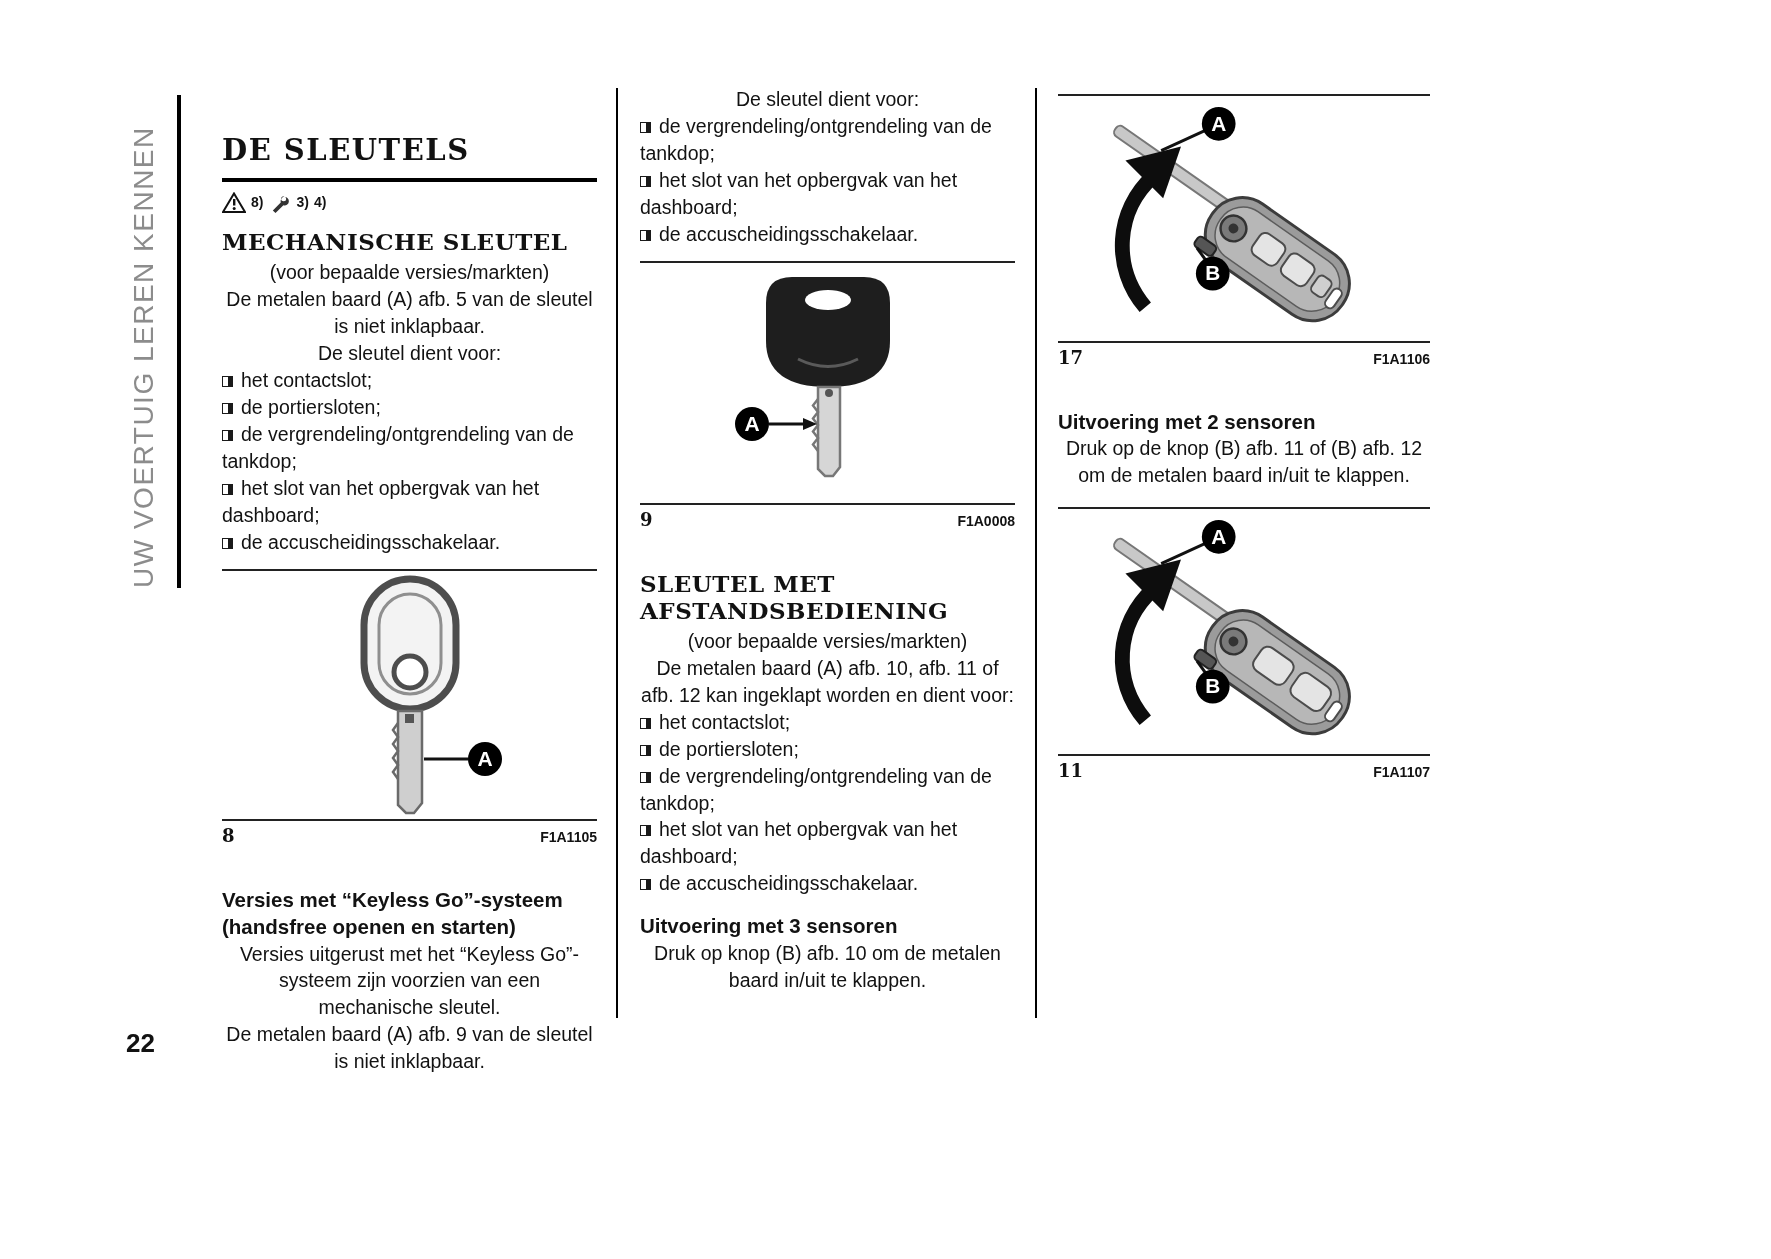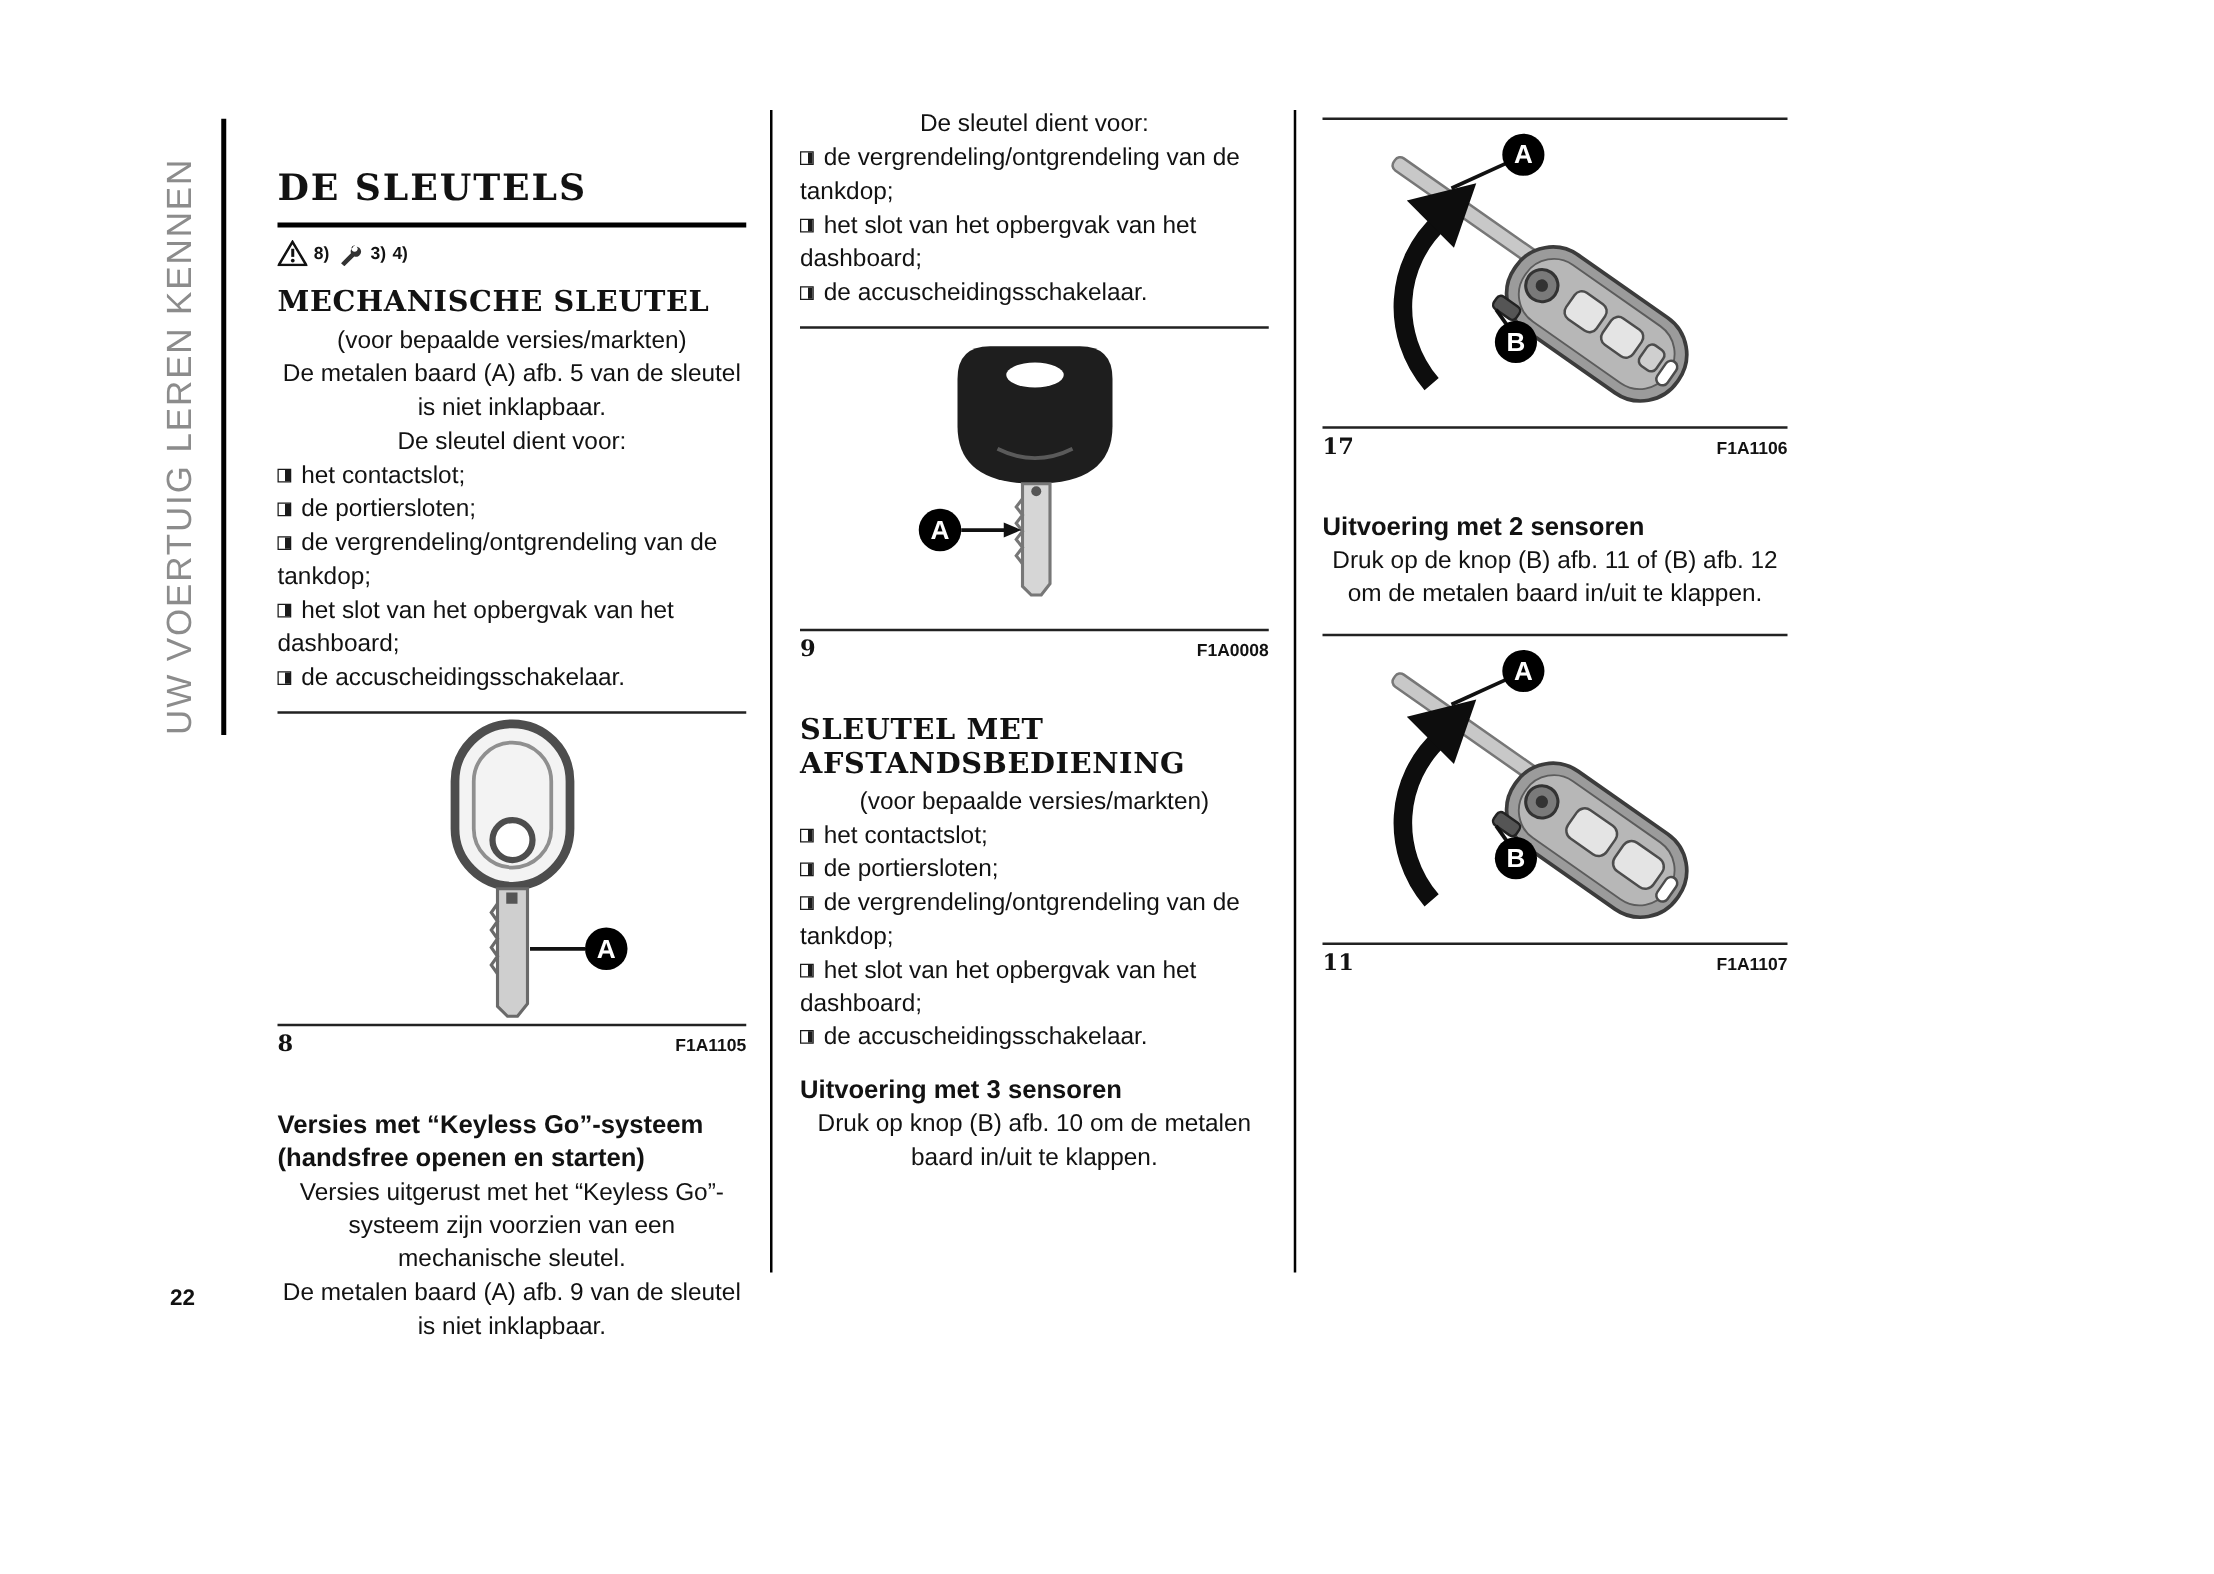--- a/index.html
+++ b/index.html
@@ -10,21 +10,21 @@
   }
   .page { position:absolute; inset:0; }
 
   
   .vlabel {
     position:absolute; left:128px; top:588px; width:500px;
     transform:rotate(-90deg); transform-origin:0 0;
     font-size:28px; letter-spacing:1.5px; color:#8c8c8c; white-space:nowrap;
   }
   .vrule { position:absolute; left:177px; top:95px; width:4px; height:493px; background:#000; }
-  .pagenum { position:absolute; left:136px; top:1028px; font-size:18px; font-weight:bold; }
+  .pagenum { position:absolute; left:126px; top:1028px; font-size:26px; font-weight:bold; }
 
   
   .divider { position:absolute; top:88px; width:2px; height:930px; background:#000; }
   .d1 { left:616px; } .d2 { left:1035px; }
 
   
   .col { position:absolute; top:86px; font-size:19.5px; line-height:1.38; }
   .col1 { left:222px; width:375px; }
   .col2 { left:640px; width:375px; }
   .col3 { left:1058px; width:372px; }
@@ -149,20 +149,21 @@
       </svg>
       <div class="fig-rule"></div>
       <figcaption class="fig-caption">
         <span class="fig-num">9</span>
         <span class="fig-code">F1A0008</span>
       </figcaption>
     </figure>
 
     <h2 class="h2 after-fig">SLEUTEL MET AFSTANDSBEDIENING</h2>
     <p class="sub">(voor bepaalde versies/markten)</p>
+    <p>De metalen baard (A) afb. 10, afb. 11 of afb. 12 kan ingeklapt worden en dient voor:</p>
 
     <ul class="bullets">
       <li><span class="sq"></span><span>het contactslot;</span></li>
       <li><span class="sq"></span><span>de portiersloten;</span></li>
       <li><span class="sq"></span><span>de vergrendeling/ontgrendeling van de tankdop;</span></li>
       <li><span class="sq"></span><span>het slot van het opbergvak van het dashboard;</span></li>
       <li><span class="sq"></span><span>de accuscheidingsschakelaar.</span></li>
     </ul>
 
     <h3 class="boldhead">Uitvoering met 3 sensoren</h3>

